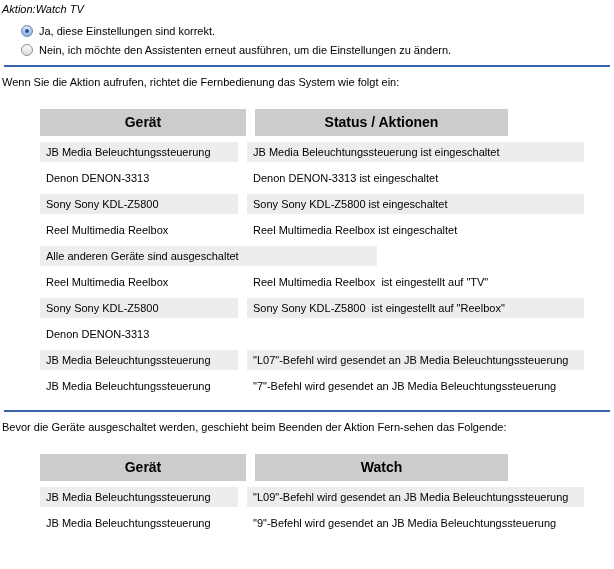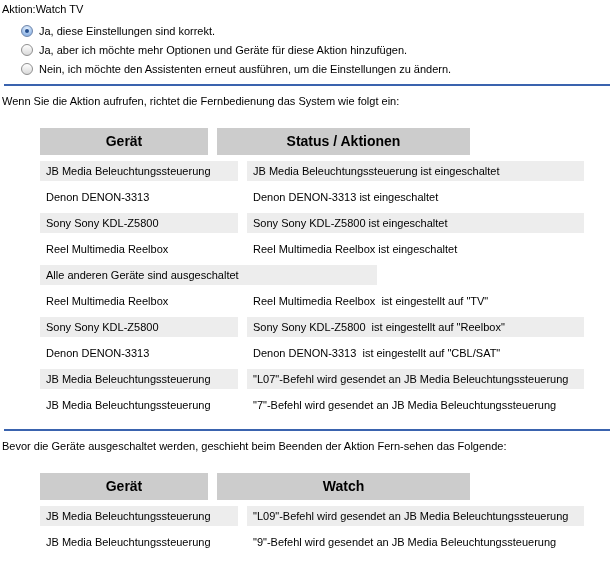--- a/index.html
+++ b/index.html
@@ -11,20 +11,21 @@
     width: 614px;
     height: 569px;
     font-family: "Liberation Sans", sans-serif;
     font-size: 11px;
     color: #000;
     overflow: hidden;
   }
   .title {
     padding: 3px 4px 0 2px;
     line-height: 13px;
+    font-style: italic;
   }
   .radio-group { margin-top: 5px; }
   .radio-row {
     display: flex;
     align-items: center;
     height: 19px;
     padding-left: 21px;
     cursor: default;
   }
   .radio {
@@ -67,21 +68,21 @@
     height: 27px;
   }
   .hcell {
     background: var(--head-bg);
     font-weight: bold;
     font-size: 14px;
     line-height: 27px;
     text-align: center;
     box-sizing: border-box;
   }
-  .hcell:first-child { width: 168px; }
+  .hcell:first-child { width: 206px; }
   .hcell:last-child  { width: 253px; }
   .trow {
     display: flex;
     gap: 9px;
     height: 20px;
     margin-top: 6px;
   }
   .tcell {
     line-height: 20px;
     padding-left: 6px;
@@ -95,24 +96,20 @@
 </style>
 </head>
 <body>
 
 <div class="title">Aktion:Watch TV</div>
 
 <div class="radio-group">
   <div class="radio-row">
     <span class="radio on"></span>
     <span>Ja, diese Einstellungen sind korrekt.</span>
-  </div>
-  <div class="radio-row">
-    <span class="radio"></span>
-    <span>Ja, aber ich möchte mehr Optionen und Geräte für diese Aktion hinzufügen.</span>
   </div>
   <div class="radio-row">
     <span class="radio"></span>
     <span>Nein, ich möchte den Assistenten erneut ausführen, um die Einstellungen zu ändern.</span>
   </div>
 </div>
 
 <hr class="divider" id="divider-1">
 
 <div class="intro">Wenn Sie die Aktion aufrufen, richtet die Fernbedienung das System wie folgt ein:</div>
@@ -144,21 +141,20 @@
     <div class="trow">
       <div class="tcell">Reel Multimedia Reelbox</div>
       <div class="tcell">Reel Multimedia Reelbox  ist eingestellt auf "TV"</div>
     </div>
     <div class="trow alt">
       <div class="tcell">Sony Sony KDL-Z5800</div>
       <div class="tcell">Sony Sony KDL-Z5800  ist eingestellt auf "Reelbox"</div>
     </div>
     <div class="trow">
       <div class="tcell">Denon DENON-3313</div>
-      <div class="tcell">Denon DENON-3313  ist eingestellt auf "CBL/SAT"</div>
     </div>
     <div class="trow alt">
       <div class="tcell">JB Media Beleuchtungssteuerung</div>
       <div class="tcell">"L07"-Befehl wird gesendet an JB Media Beleuchtungssteuerung</div>
     </div>
     <div class="trow">
       <div class="tcell">JB Media Beleuchtungssteuerung</div>
       <div class="tcell">"7"-Befehl wird gesendet an JB Media Beleuchtungssteuerung</div>
     </div>
   </div>

